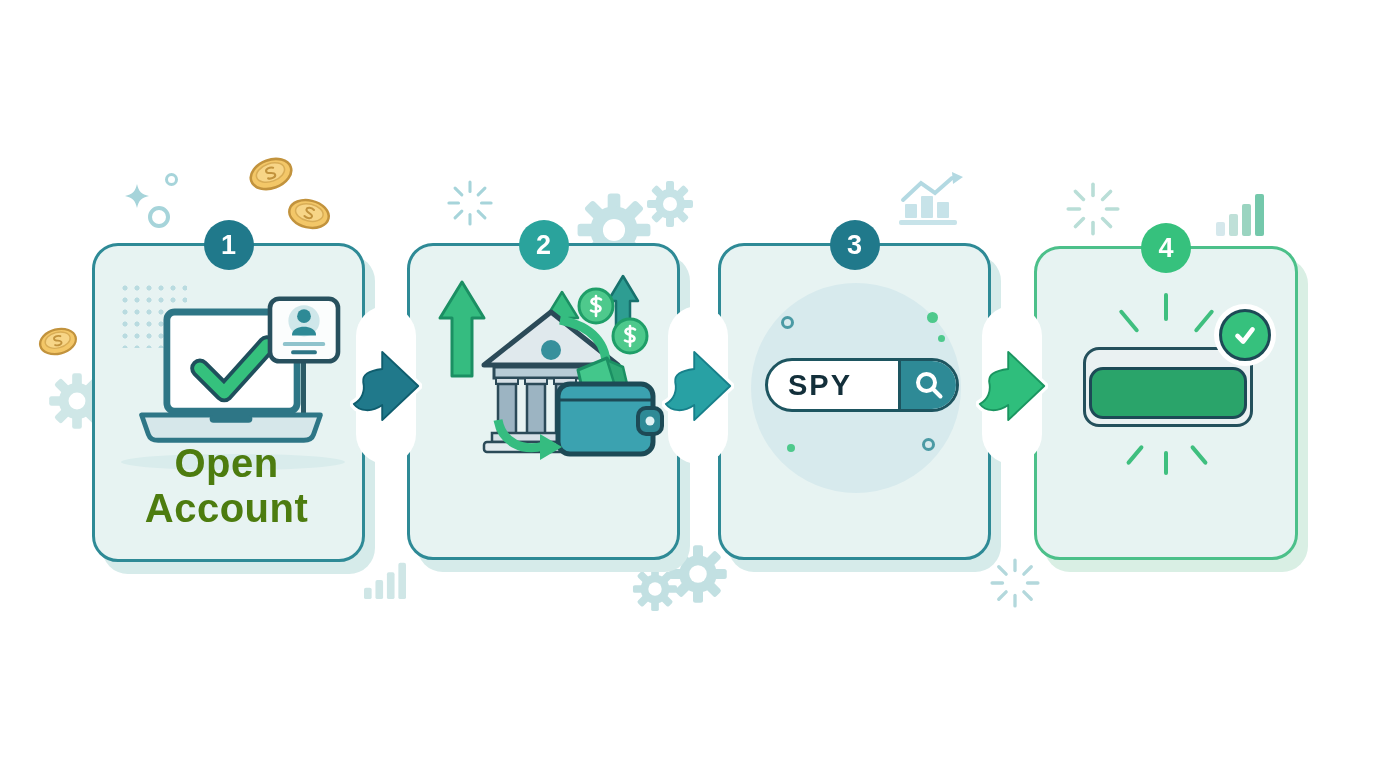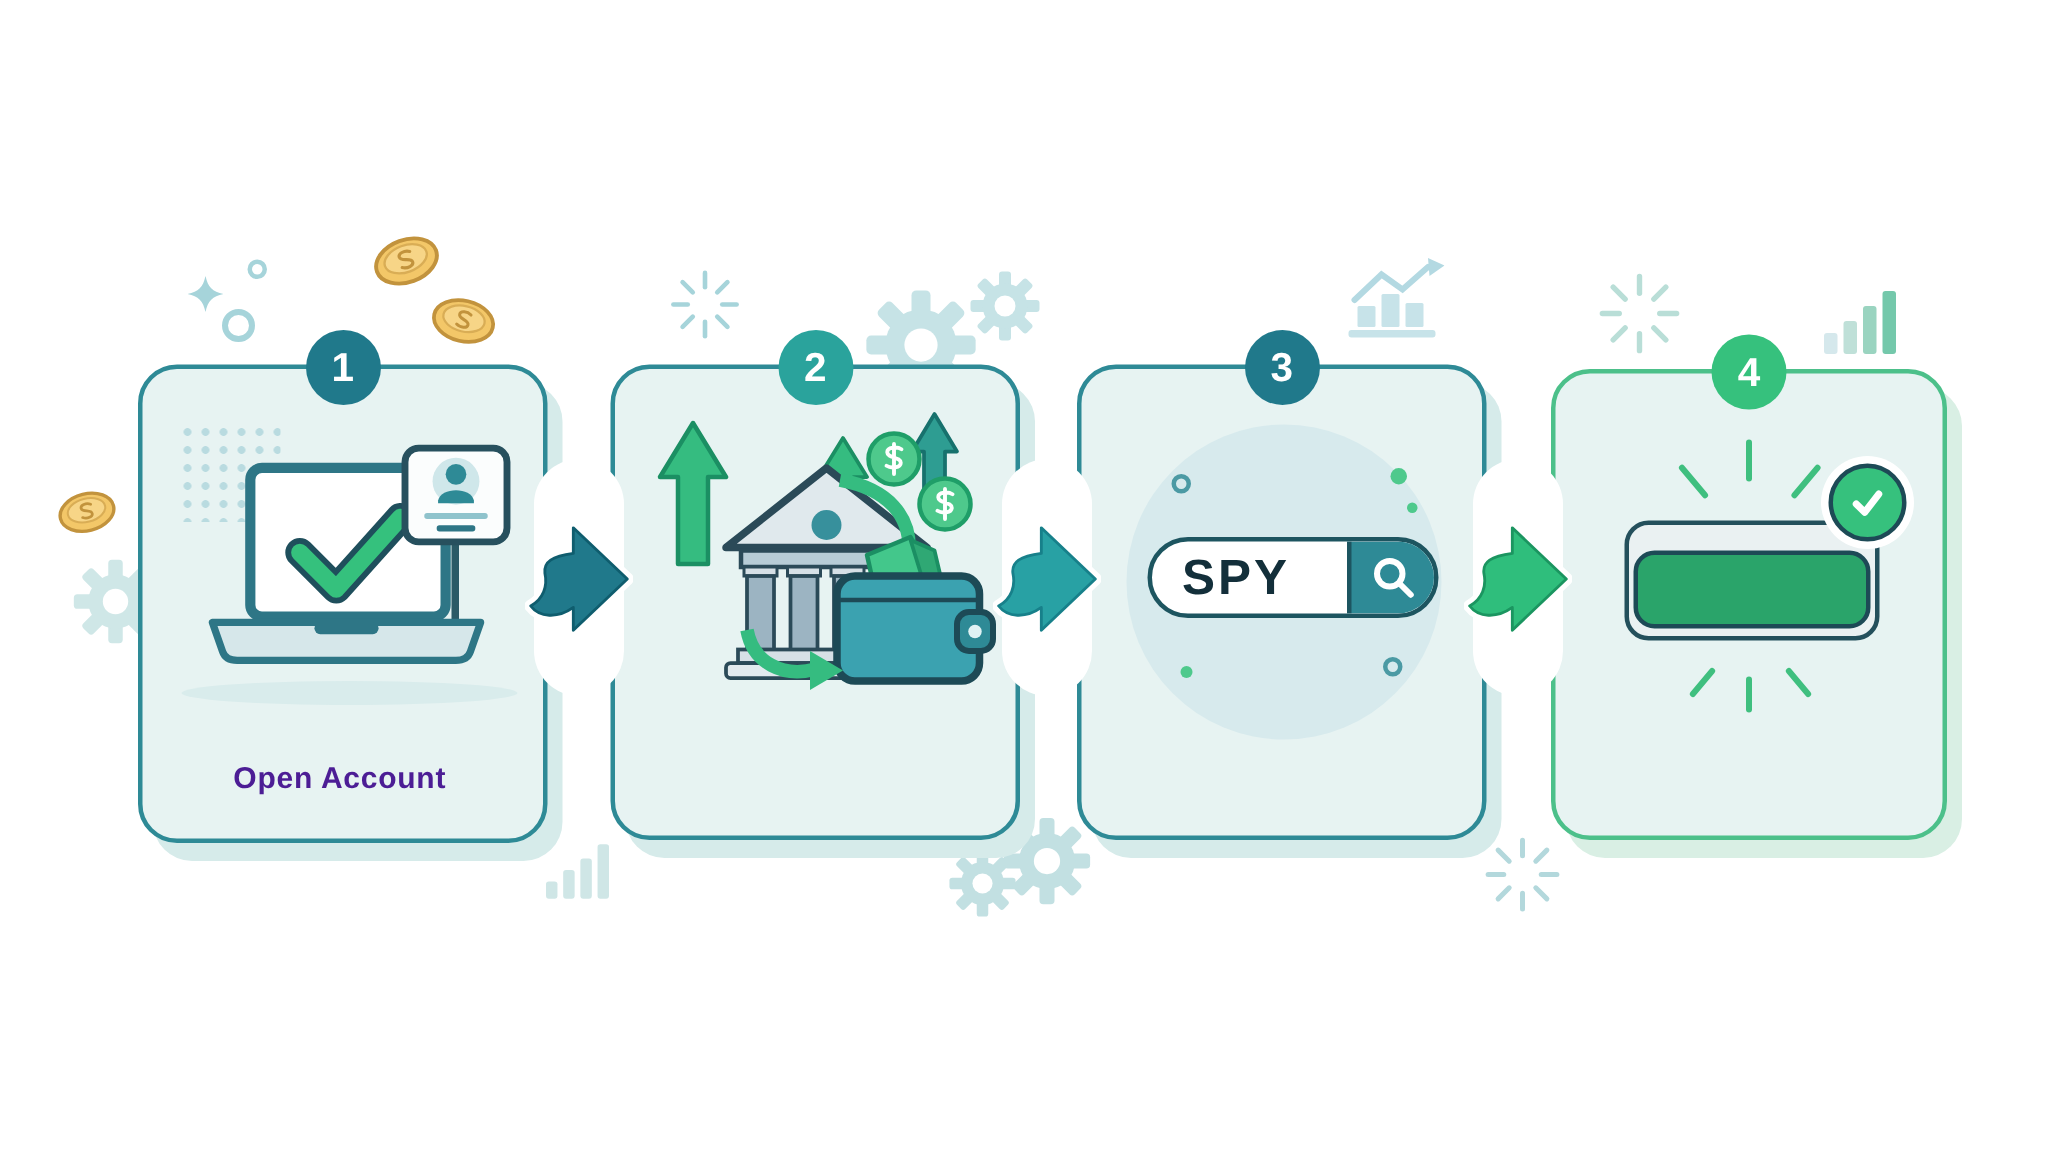--- a/index.html
+++ b/index.html
@@ -23,21 +23,21 @@
   .badge{
     position:absolute;top:-26px;left:50%;transform:translateX(-50%);
     width:50px;height:50px;border-radius:50%;display:flex;align-items:center;
     justify-content:center;color:#fff;font-size:27px;font-weight:700;z-index:5;
   }
   .badge--1,.badge--3{background:#20798b;}
   .badge--2{background:#2aa39c;}
   .badge--4{background:#36c17d;}
   .card-title{
     position:absolute;left:0;right:4px;bottom:28px;margin:0;text-align:center;
-    font-size:20px;font-weight:700;color:#4c1d95;letter-spacing:.5px;
+    font-size:40px;font-weight:700;color:#4d7c0f;letter-spacing:.5px;
   }
   .card-inner{position:absolute;inset:0;}
   .abs{position:absolute;}
 
   
   .dotgrid{
     position:absolute;left:24px;top:36px;width:68px;height:66px;
     background-image:radial-gradient(#b9dbe0 2.5px,transparent 2.6px);
     background-size:12px 12px;
   }
@@ -47,21 +47,21 @@
 
   
   .halo-circle{position:absolute;left:30px;top:37px;width:210px;height:210px;
     border-radius:50%;background:#d7eaed;}
   .search-pill{
     position:absolute;left:44px;top:112px;width:194px;height:54px;
     background:#fff;border:3.5px solid #1d5560;border-radius:28px;
     display:flex;overflow:hidden;z-index:2;
   }
   .search-text{flex:1;display:flex;align-items:center;padding-left:20px;
-    font-size:33px;font-weight:700;color:#132f3a;letter-spacing:2px;}
+    font-size:29px;font-weight:700;color:#132f3a;letter-spacing:2px;}
   .search-btn{width:58px;background:#2e8a96;border-left:3px solid #1d5560;
     display:flex;align-items:center;justify-content:center;}
   .mini-dot{position:absolute;border-radius:50%;}
 
   
   .ray{position:absolute;width:4px;height:28px;border-radius:2px;background:#3fbf7f;}
   .buy-tray{position:absolute;left:46px;top:98px;width:170px;height:80px;
     background:#eaf1f2;border:3px solid #24505c;border-radius:16px;}
   .buy-extrude{position:absolute;left:52px;top:118px;width:158px;height:52px;
     background:#2aa46a;border:3px solid #1d4a56;border-radius:14px;}

